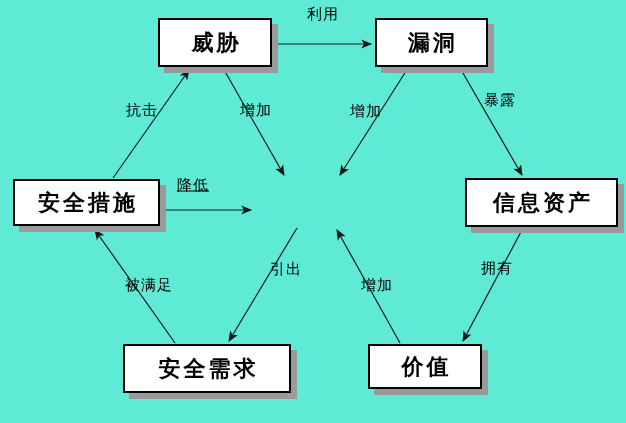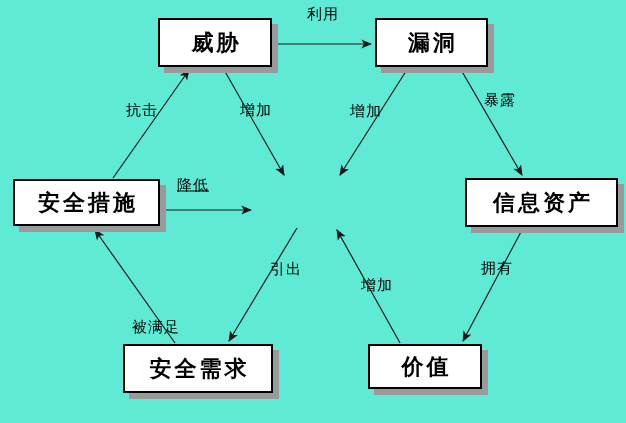--- a/index.html
+++ b/index.html
@@ -89,32 +89,32 @@
 
   <div class="node" style="left:375px; top:18px; width:113px; height:49px;">
     <span class="node-label">漏洞</span>
   </div>
 
 
   <div class="node" style="left:465px; top:178px; width:153px; height:49px;">
     <span class="node-label">信息资产</span>
   </div>
 
-  <div class="node" style="left:123px; top:344px; width:150px; height:49px;">
+  <div class="node" style="left:123px; top:344px; width:168px; height:49px;">
     <span class="node-label">安全需求</span>
   </div>
 
   <div class="node" style="left:368px; top:344px; width:114px; height:45px;">
     <span class="node-label">价值</span>
   </div>
 
   <span class="edge-label" style="left:323px; top:14px;">利用</span>
   <span class="edge-label" style="left:142px; top:110px;">抗击</span>
   <span class="edge-label" style="left:256px; top:110px;">增加</span>
   <span class="edge-label" style="left:366px; top:111px;">增加</span>
   <span class="edge-label" style="left:500px; top:100px;">暴露</span>
   <span class="edge-label" style="left:193px; top:185px;text-decoration:underline;">降低</span>
-  <span class="edge-label" style="left:156px; top:285px;margin-top:42px;">被满足</span>
+  <span class="edge-label" style="left:149px; top:285px;">被满足</span>
   <span class="edge-label" style="left:250px; top:269px;margin-left:36px;">引出</span>
   <span class="edge-label" style="left:377px; top:285px;">增加</span>
   <span class="edge-label" style="left:497px; top:268px;">拥有</span>
 
 </div>
 
 </body></html>

